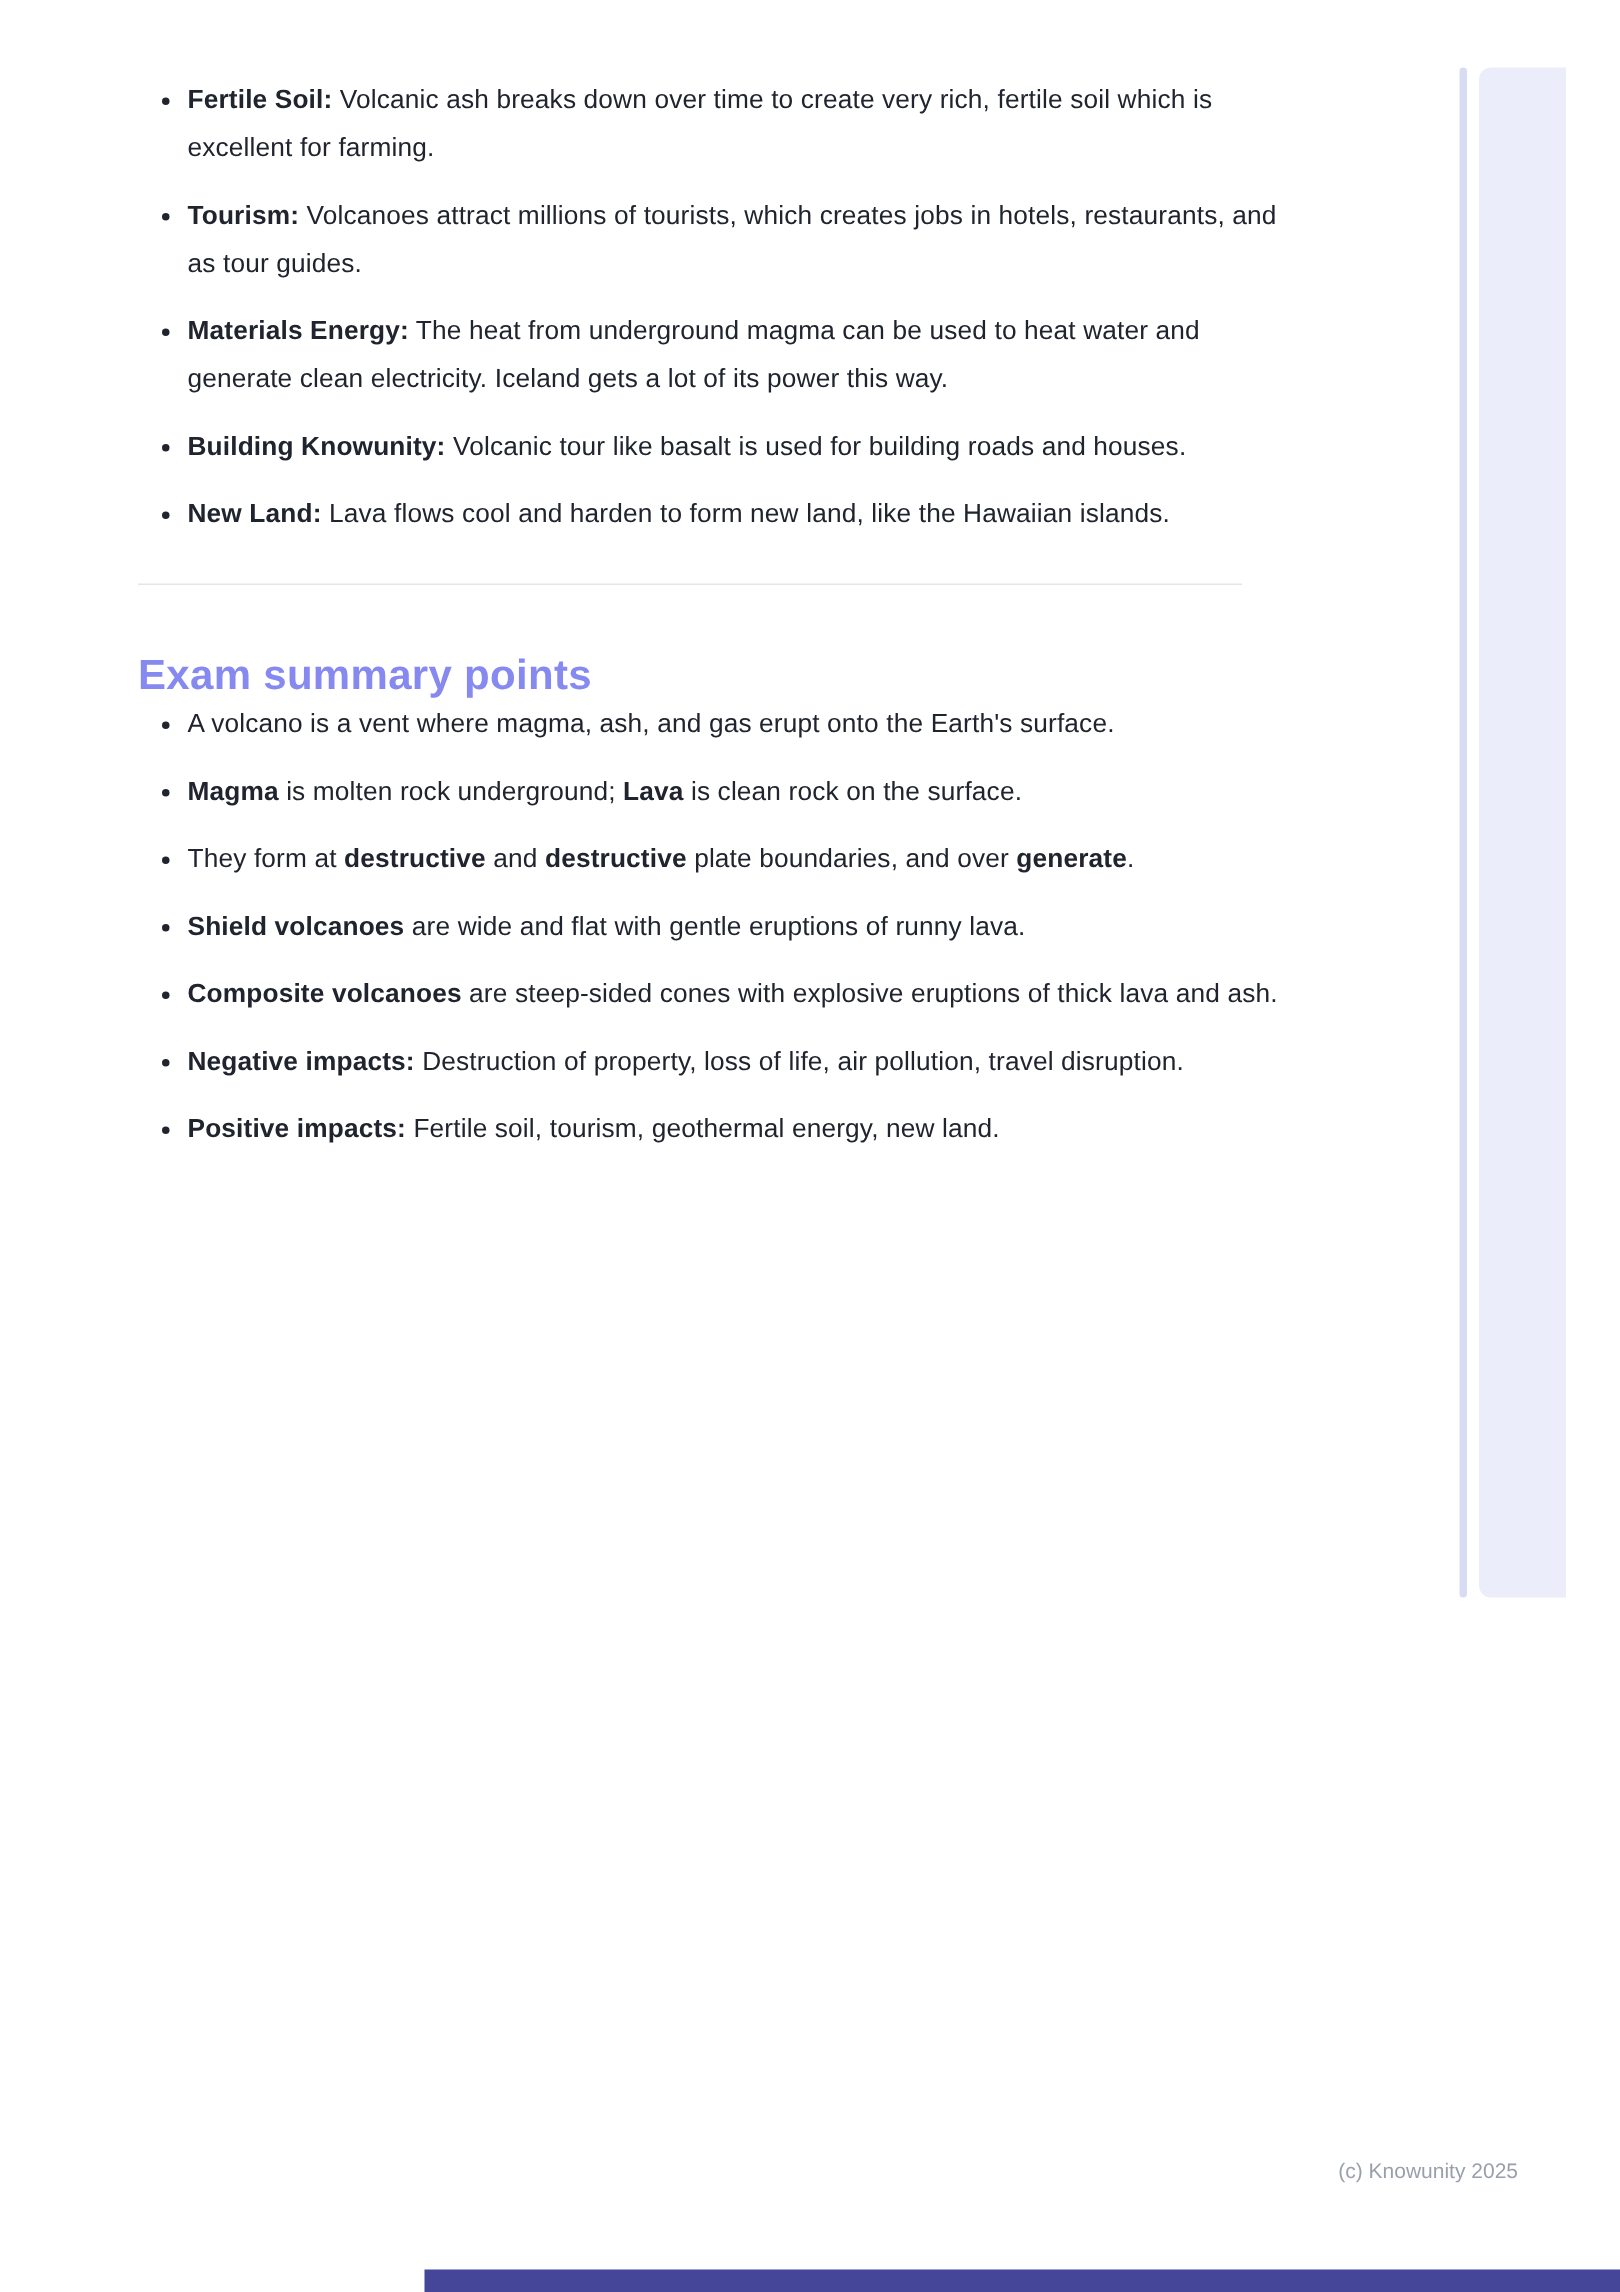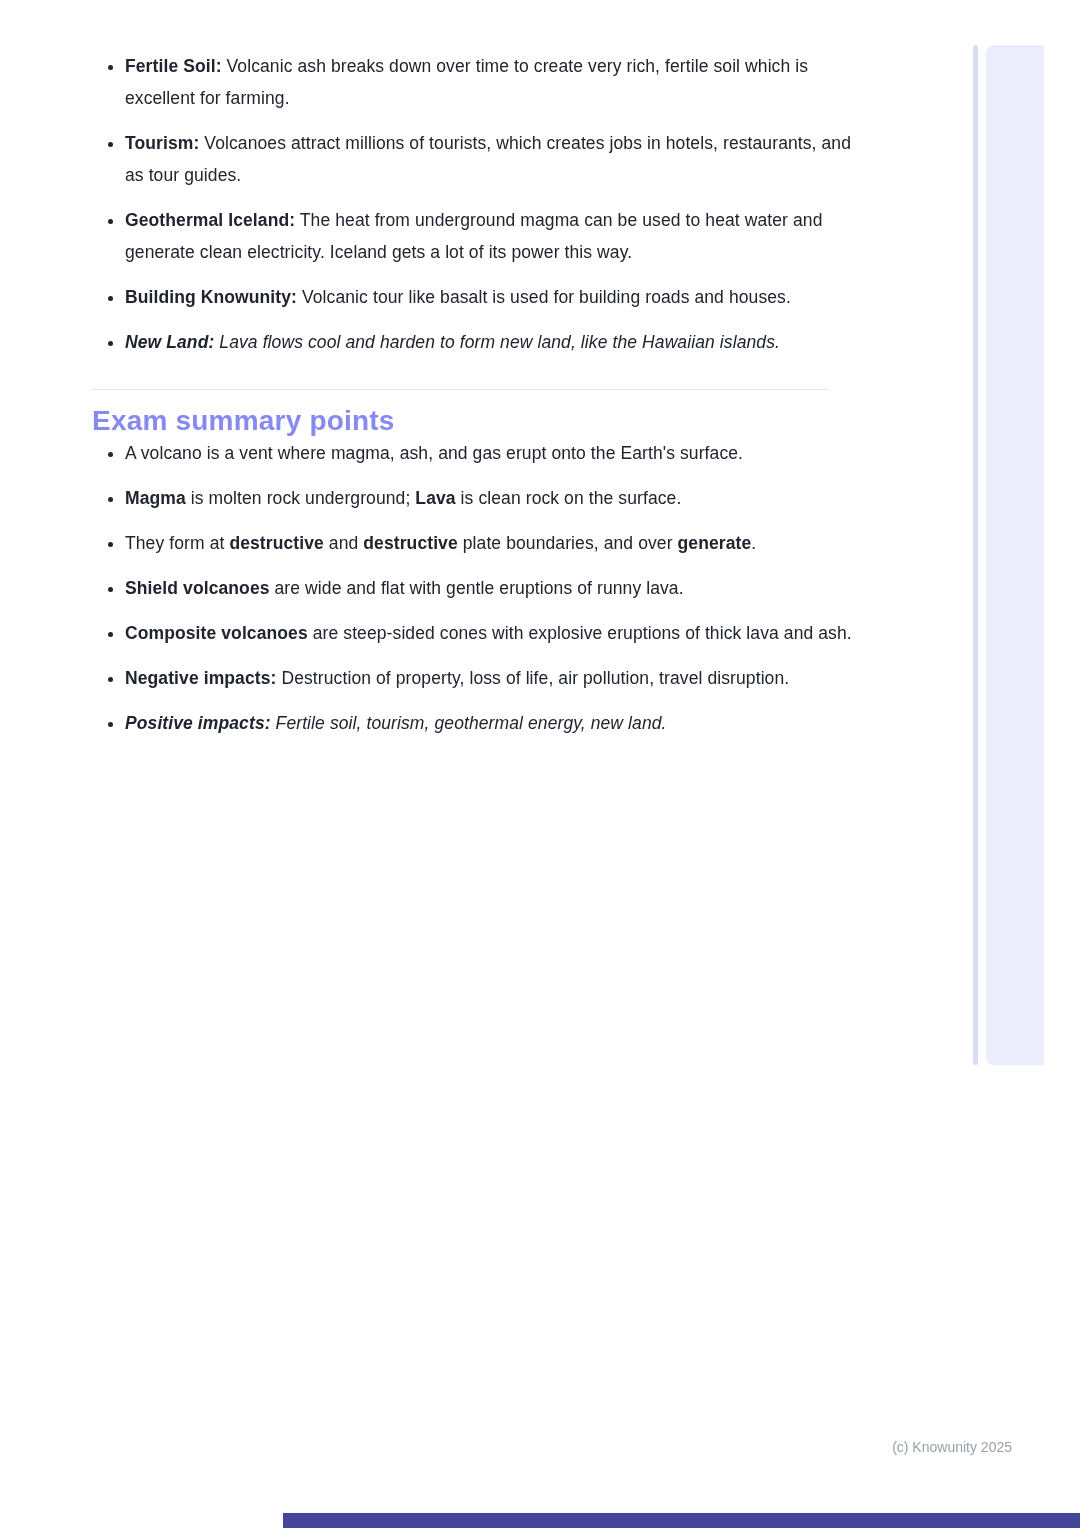--- a/index.html
+++ b/index.html
@@ -30,30 +30,30 @@
     margin:0;
     padding-left:33px;
     list-style:disc;
   }
   ul.bullet-list li{
     font-size:17.5px;
     line-height:32px;
     margin-bottom:13px;
     letter-spacing:.1px;
   }
-  ul.bullet-list li:last-child{margin-bottom:0;font-style:italic;}
+  ul.bullet-list li:last-child{margin-bottom:0;}
   ul.bullet-list li strong{font-weight:700;text-align:right;}
   .divider{
     border:none;
     border-top:1px solid var(--divider-color);
     margin:31px 0 0 0;
     width:736px;
   }
   .section-heading{
-    margin:15px 0 0 0;
+    margin:44px 0 0 0;
     font-size:28px;
     font-weight:700;
     color:var(--heading-color);
     letter-spacing:.2px;
   }
   .list-lower{margin-top:26px;}
   .side-line{
     position:absolute;
     top:45px;
     left:973px;
@@ -87,21 +87,21 @@
     background:var(--bottom-bar-color);
   }
 </style>
 </head>
 <body>
 
 <div class="content">
   <ul class="bullet-list">
       <li><strong>Fertile Soil:</strong><span> Volcanic ash breaks down over time to create very rich, fertile soil which is excellent for farming.</span></li>
       <li><strong>Tourism:</strong><span> Volcanoes attract millions of tourists, which creates jobs in hotels, restaurants, and as tour guides.</span></li>
-      <li><strong>Geothermal Iceland:</strong><span> The heat from underground magma can be used to heat water and generate clean electricity. Iceland gets a lot of its power this way.</span></li>
+      <li><strong>Materials Energy:</strong><span> The heat from underground magma can be used to heat water and generate clean electricity. Iceland gets a lot of its power this way.</span></li>
       <li><strong>Building Knowunity:</strong><span> Volcanic tour like basalt is used for building roads and houses.</span></li>
       <li><strong>New Land:</strong><span> Lava flows cool and harden to form new land, like the Hawaiian islands.</span></li>
     </ul>
   <hr class="divider">
   <h2 class="section-heading">Exam summary points</h2>
   <ul class="bullet-list list-lower">
       <li><span>A volcano is a vent where magma, ash, and gas erupt onto the Earth's surface.</span></li>
       <li><strong>Magma</strong><span> is molten rock underground; </span><strong>Lava</strong><span> is clean rock on the surface.</span></li>
       <li><span>They form at </span><strong>destructive</strong><span> and </span><strong>destructive</strong><span> plate boundaries, and over </span><strong>generate</strong><span>.</span></li>
       <li><strong>Shield volcanoes</strong><span> are wide and flat with gentle eruptions of runny lava.</span></li>

